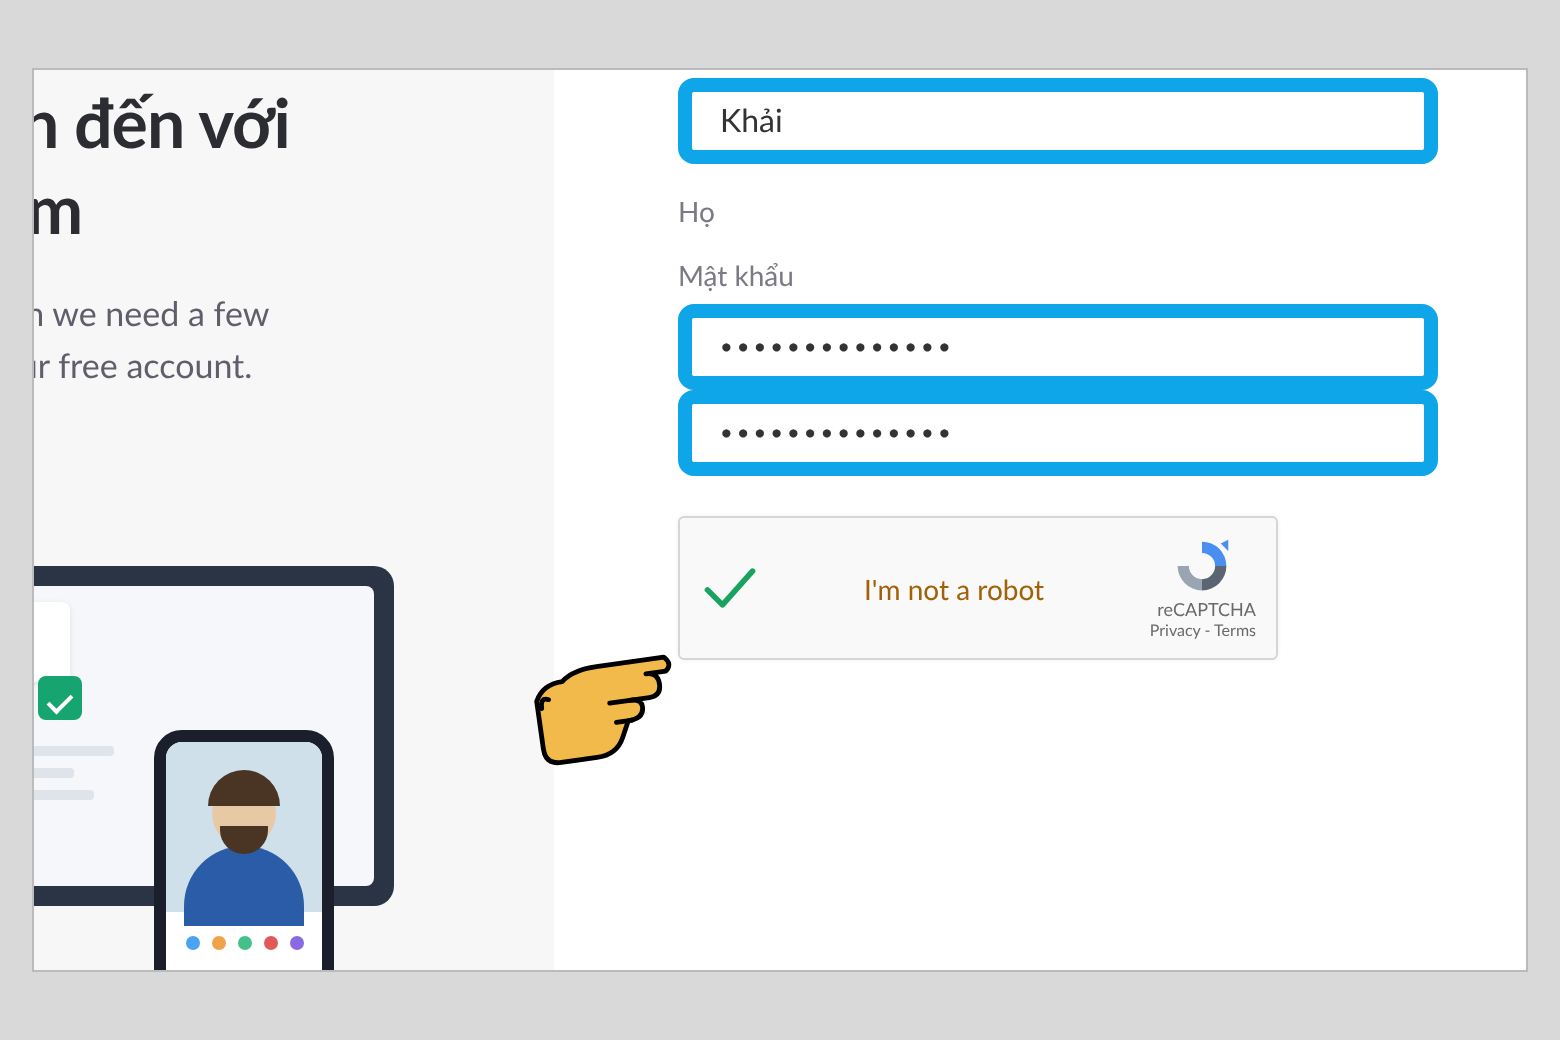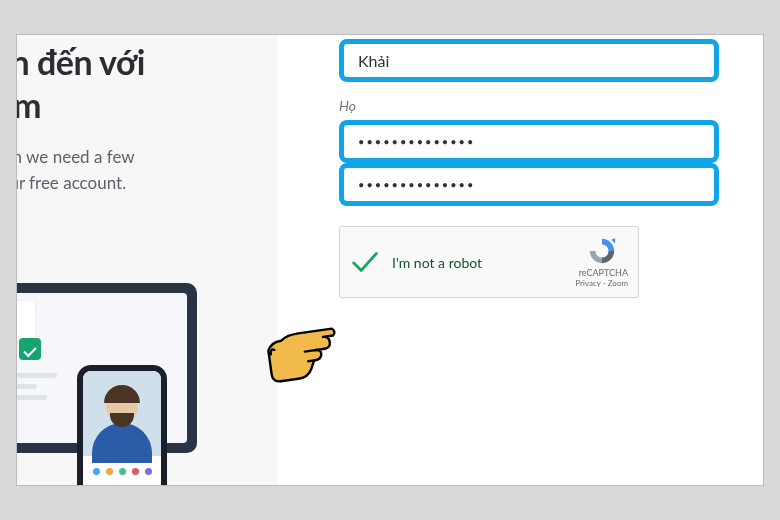--- a/index.html
+++ b/index.html
@@ -144,26 +144,25 @@
   }
   .right {
     flex: 1;
     padding: 4px 44px 0 62px;
   }
   .field-label {
     font-size: 14px;
     color: #7a7a84;
     margin-bottom: 6px;
     margin-top: 15px;
-    font-style: italic;
   }
   .field {
     width: 100%;
     height: 43px;
-    border: 5px solid #0ea5e9;
+    border: 7px solid #0ea5e9;
     border-radius: 8px;
     padding: 0 14px;
     font-size: 16px;
     color: #333;
     outline: none;
     font-family: inherit;
   }
   .pw-dots {
     letter-spacing: 2px;
     color: #333;
@@ -183,21 +182,22 @@
   }
   .captcha .mark {
     width: 30px; height: 30px;
     position: relative;
     margin-right: 12px;
   }
   .captcha .mark svg { width:30px; height:30px; }
   .captcha .txt {
     flex:1;
     font-size: 14px;
-    color: #14532d;
+    color: #a16207;
+    margin-left: 40px;
   }
   .captcha .brand {
     text-align:right;
     font-size: 9px;
     color: #6a6a6a;
   }
   .captcha .brand .logo {
     width: 30px; height: 30px;
     margin: 0 auto 1px;
   }
@@ -254,20 +254,21 @@
         </div>
       </div>
     </div>
   </div>
 
   <div class="right">
     <input class="field" value="Khải" style="">
 
     <div class="field-label">Họ</div>
 
+    <div class="field-label">Mật khẩu</div>
     <input class="field pw-dots" type="text" value="••••••••••••••" style="">
 
     <input class="field pw-dots" type="text" value="••••••••••••••" style="">
 
     <div class="captcha">
       <div class="mark">
         <svg viewBox="0 0 32 32">
             <path d="M4 17 L12 25 L28 7" fill="none" stroke="#1aa260" stroke-width="3" stroke-linecap="round" stroke-linejoin="round"></path>
           </svg>
       </div>
@@ -275,21 +276,21 @@
       <div class="brand">
         <div class="logo">
           <svg viewBox="0 0 32 32">
             <path d="M16 3 A13 13 0 0 1 29 16 L23 16 A7 7 0 0 0 16 9 Z" fill="#4a8ef0"></path>
             <path d="M29 16 A13 13 0 0 1 16 29 L16 23 A7 7 0 0 0 23 16 Z" fill="#5a6472"></path>
             <path d="M16 29 A13 13 0 0 1 3 16 L9 16 A7 7 0 0 0 16 23 Z" fill="#9aa4b2"></path>
             <polygon points="26,4 30,8 30,2" fill="#4a8ef0"></polygon>
           </svg>
         </div>
         <div>reCAPTCHA</div>
-        <div style="font-size:8px">Privacy - Zoom</div>
+        <div style="font-size:8px">Privacy - Terms</div>
       </div>
     </div>
   </div>
 
 </div>
 
 <div class="hand">
   <svg viewBox="0 0 74 62">
     <g stroke="#000" stroke-width="2.4" fill="#f2b94b" stroke-linejoin="round" stroke-linecap="round">
       <path d="M4 24 L4 48 Q4 56 12 56 L30 56 Q40 56 44 48 L48 40 Q56 40 56 34 Q56 30 50 30 L60 30 Q66 30 66 24 Q66 18 60 18 L70 18 Q74 15 70 11 L36 11 Q24 11 18 16 Q8 16 4 24 Z"></path>

